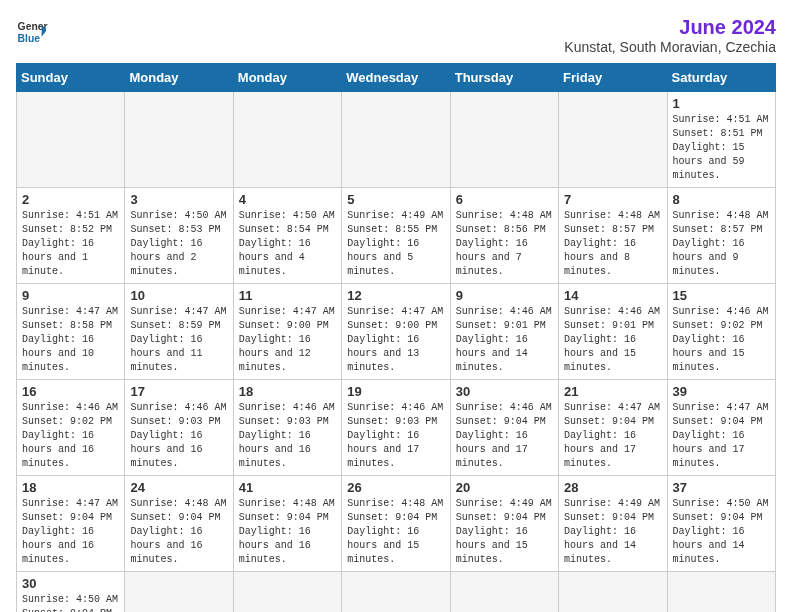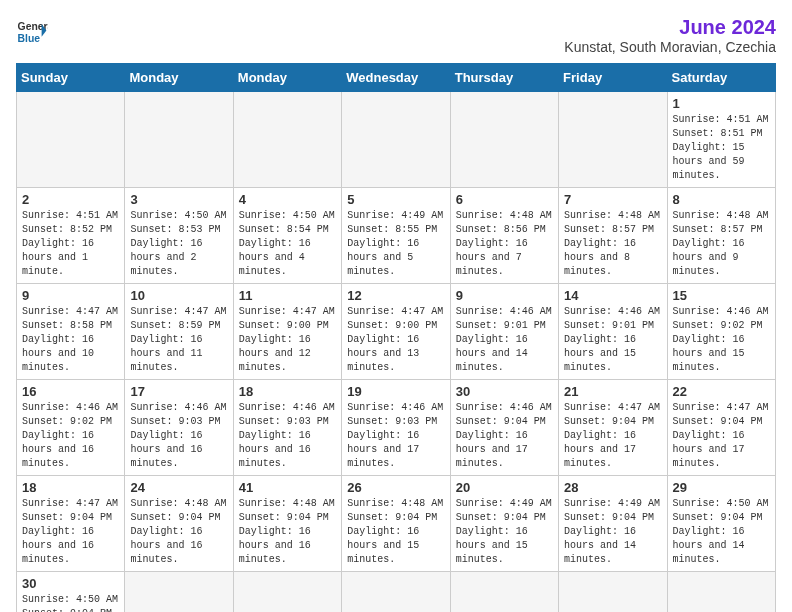--- a/index.html
+++ b/index.html
@@ -201,21 +201,21 @@
         </td>
         <td>
           <span class="day-number">30</span>
           <div class="day-info">Sunrise: 4:46 AM<br>Sunset: 9:04 PM<br>Daylight: 16 hours and 17 minutes.</div>
         </td>
         <td>
           <span class="day-number">21</span>
           <div class="day-info">Sunrise: 4:47 AM<br>Sunset: 9:04 PM<br>Daylight: 16 hours and 17 minutes.</div>
         </td>
         <td>
-          <span class="day-number">22</span>
+          <span class="day-number">39</span>
           <div class="day-info">Sunrise: 4:47 AM<br>Sunset: 9:04 PM<br>Daylight: 16 hours and 17 minutes.</div>
         </td>
       </tr>
       <tr>
         <td>
           <span class="day-number">18</span>
           <div class="day-info">Sunrise: 4:47 AM<br>Sunset: 9:04 PM<br>Daylight: 16 hours and 16 minutes.</div>
         </td>
         <td>
           <span class="day-number">24</span>
@@ -231,21 +231,21 @@
         </td>
         <td>
           <span class="day-number">20</span>
           <div class="day-info">Sunrise: 4:49 AM<br>Sunset: 9:04 PM<br>Daylight: 16 hours and 15 minutes.</div>
         </td>
         <td>
           <span class="day-number">28</span>
           <div class="day-info">Sunrise: 4:49 AM<br>Sunset: 9:04 PM<br>Daylight: 16 hours and 14 minutes.</div>
         </td>
         <td>
-          <span class="day-number">29</span>
+          <span class="day-number">37</span>
           <div class="day-info">Sunrise: 4:50 AM<br>Sunset: 9:04 PM<br>Daylight: 16 hours and 14 minutes.</div>
         </td>
       </tr>
       <tr class="last-row">
         <td>
           <span class="day-number">30</span>
           <div class="day-info">Sunrise: 4:50 AM<br>Sunset: 9:04 PM<br>Daylight: 16 hours and 13 minutes.</div>
         </td>
         <td class="empty"></td>
         <td class="empty"></td>

